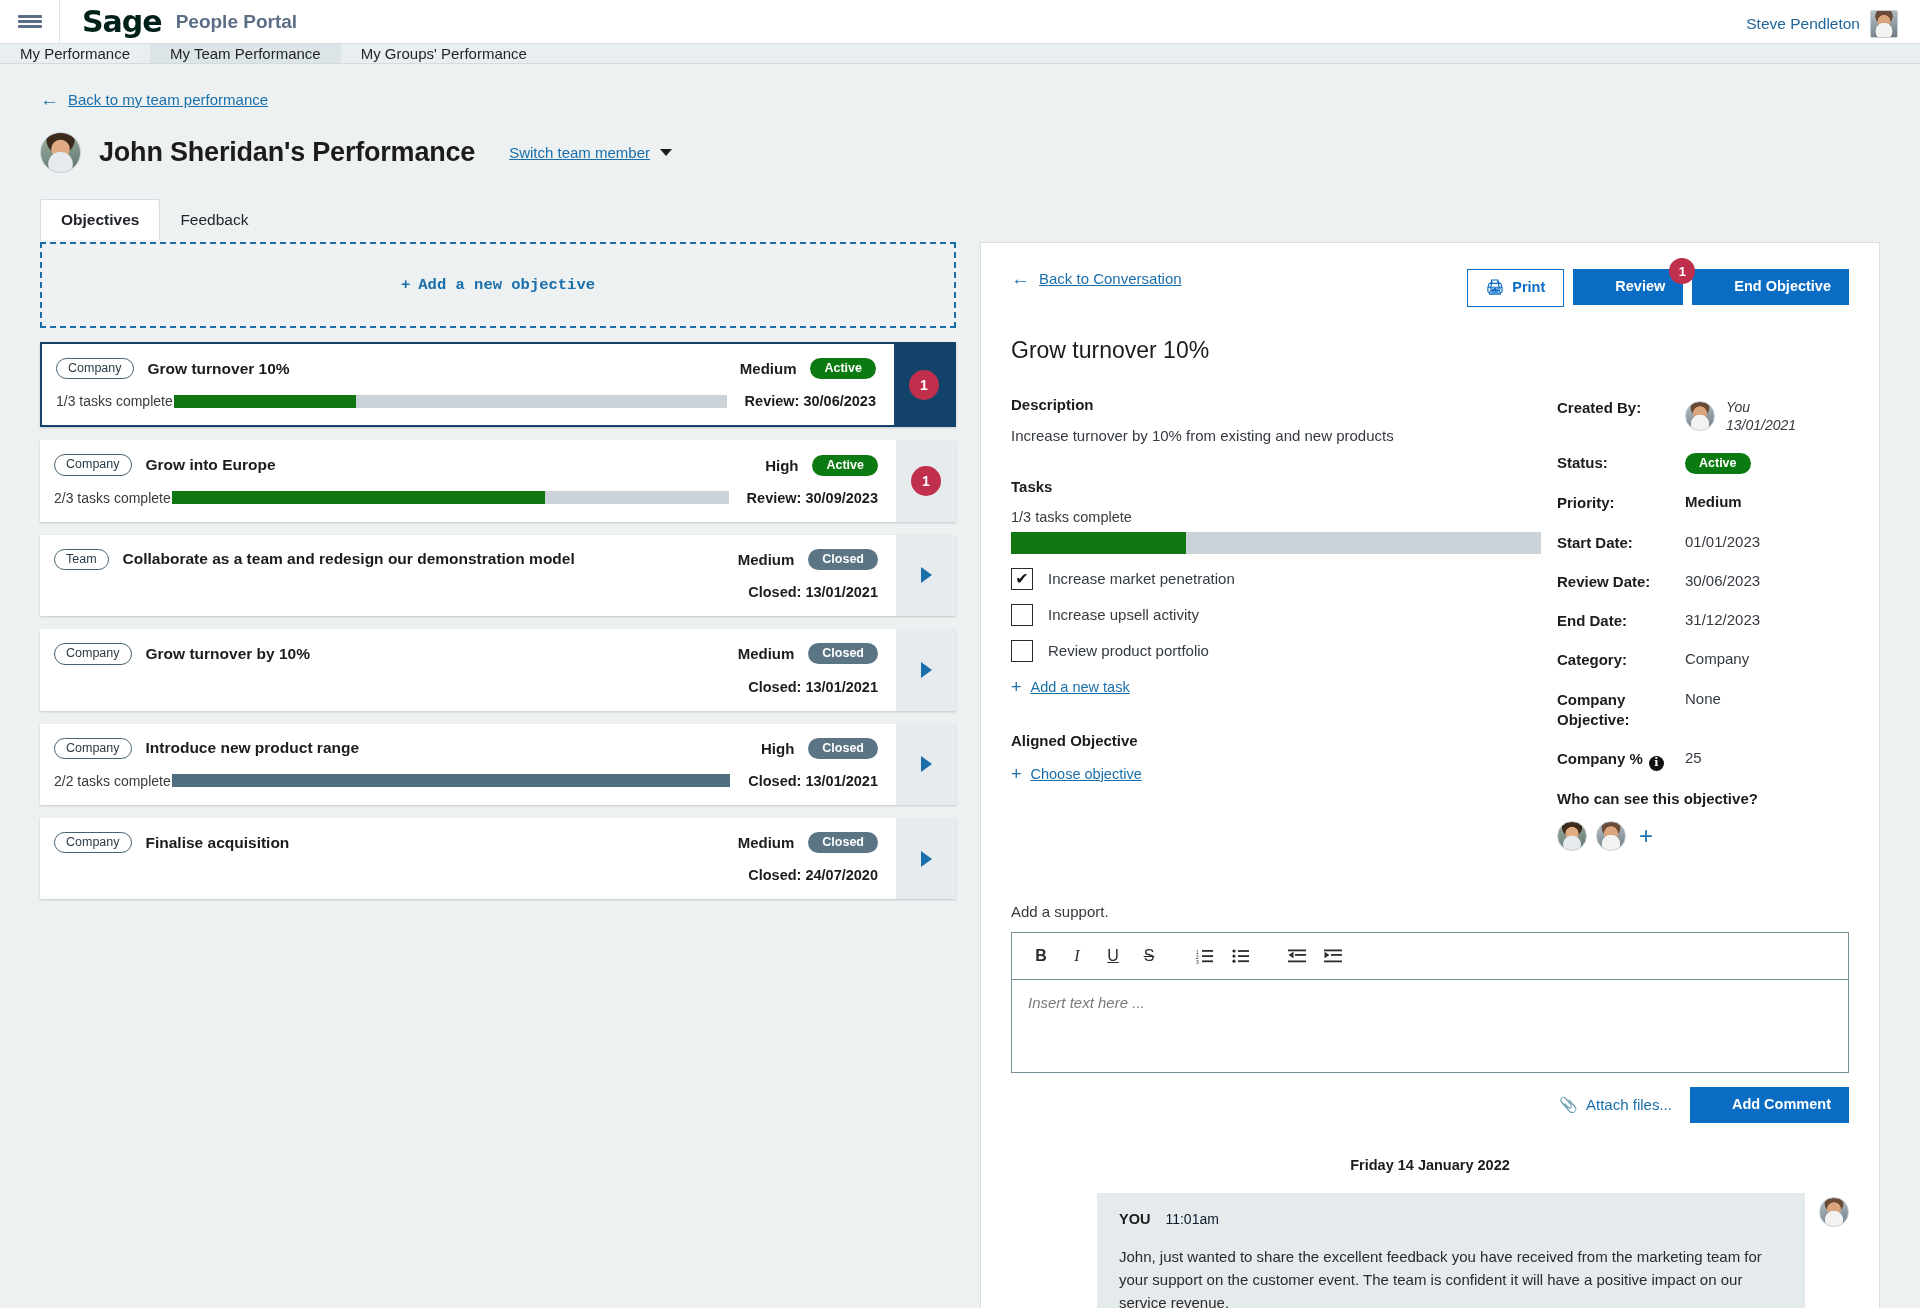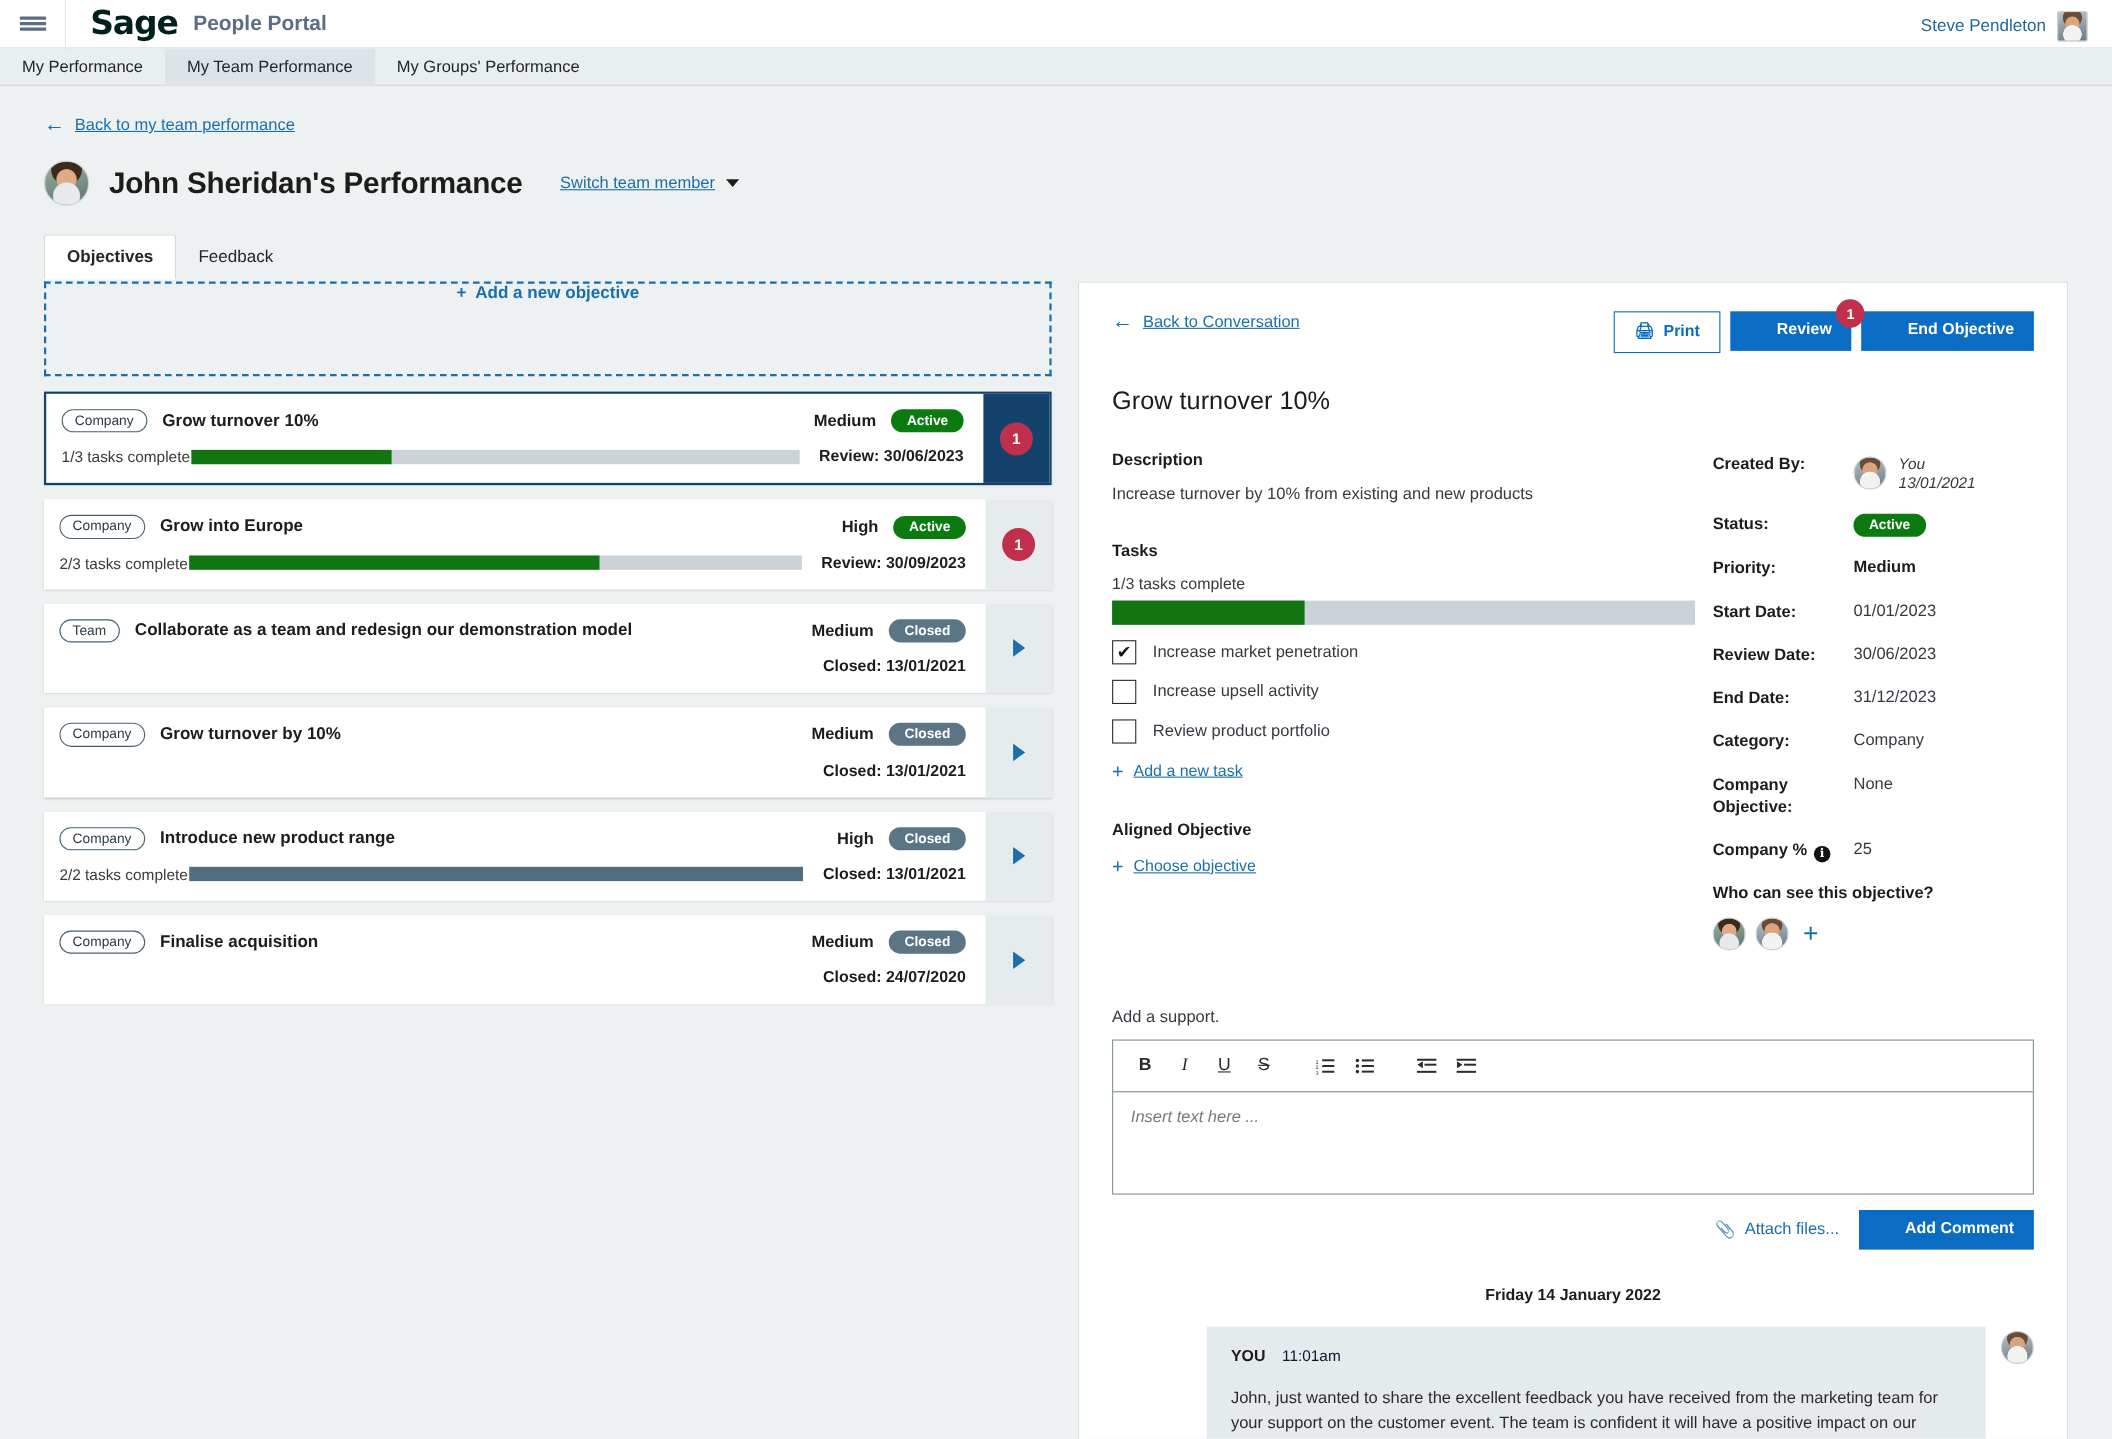--- a/index.html
+++ b/index.html
@@ -39,21 +39,21 @@
   }
   .face-john{
     background:
       radial-gradient(circle at 50% 80%, #e6eaec 0 32%, rgba(230,234,236,0) 35%),
       radial-gradient(circle at 50% 41%, #e0aa83 0 29%, rgba(224,170,131,0) 32%),
       radial-gradient(circle at 50% 18%, #3c2a1d 0 36%, rgba(60,42,29,0) 39%),
       linear-gradient(165deg,#9fb39d 0%,#7a8f86 55%,#5d6f6b 100%);
   }
 
   
-  .navtabs{ height:34px; background:#e9eef0; display:flex; align-items:stretch;
+  .navtabs{ height:20px; background:#e9eef0; display:flex; align-items:stretch;
             border-bottom:1px solid #d4dade; }
   .navtab{ padding:0 20px; display:flex; align-items:center; font-size:15px; color:#22262a;
            cursor:pointer; }
   .navtab.active{ background:#dde4e7; }
 
   
   .page{ padding:26px 40px 0 40px; }
   .backlink{ display:inline-flex; align-items:center; gap:9px; color:#1a6fab; font-size:15px;
              text-decoration:none; cursor:pointer;}
   .backlink .lbl{ text-decoration:underline; }
@@ -74,21 +74,21 @@
 
   
   .main{ display:flex; gap:24px; padding:0 40px; margin-top:2px; align-items:flex-start; }
   .left-col{ width:916px; flex:none; }
   .right-col{ flex:1; background:#ffffff; border:1px solid #d8dee1; padding:26px 30px 30px 30px;
               min-height:1020px; }
 
   
   .add-objective{
     border:2px dashed #1a6fab; background:#eef1f2; height:86px;
-    display:flex; align-items:flex-start; justify-content:center; cursor:pointer;
+    display:flex; align-items:center; justify-content:center; cursor:pointer;font-family:Liberation Mono, monospace;
   }
   .add-objective .txt{ color:#1a6fab; font-size:15.5px; font-weight:bold; }
   .plus{ font-weight:bold; margin-right:8px; }
 
   
   .obj-card{ display:flex; margin-top:13px; background:#ffffff; box-shadow:0 1px 2px rgba(0,0,0,.16);
              cursor:pointer; }
   .obj-card.selected{ border:2px solid #13436b; margin-top:14px; }
   .obj-body{ flex:1; padding:14px 18px 14px 14px; }
   .obj-row1{ display:flex; align-items:center; }

